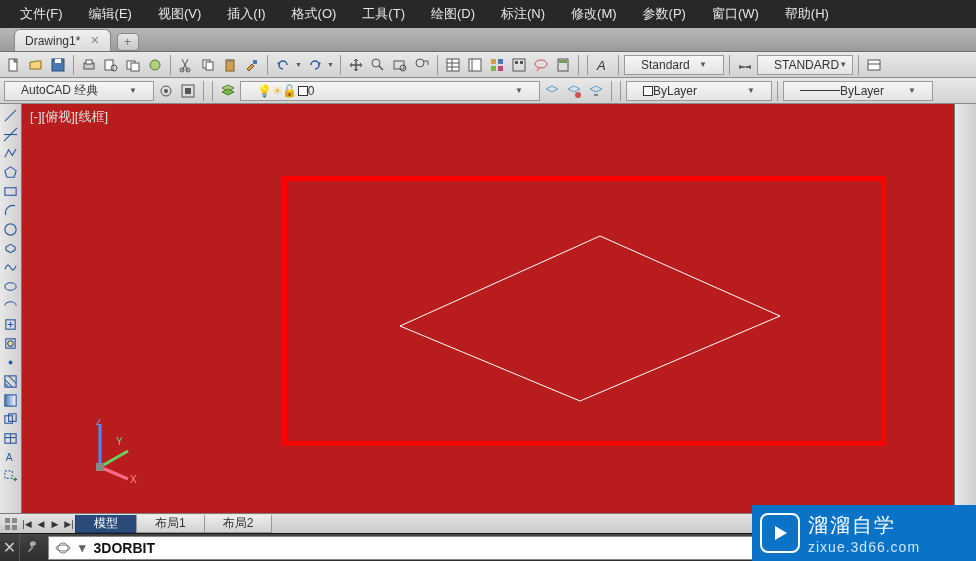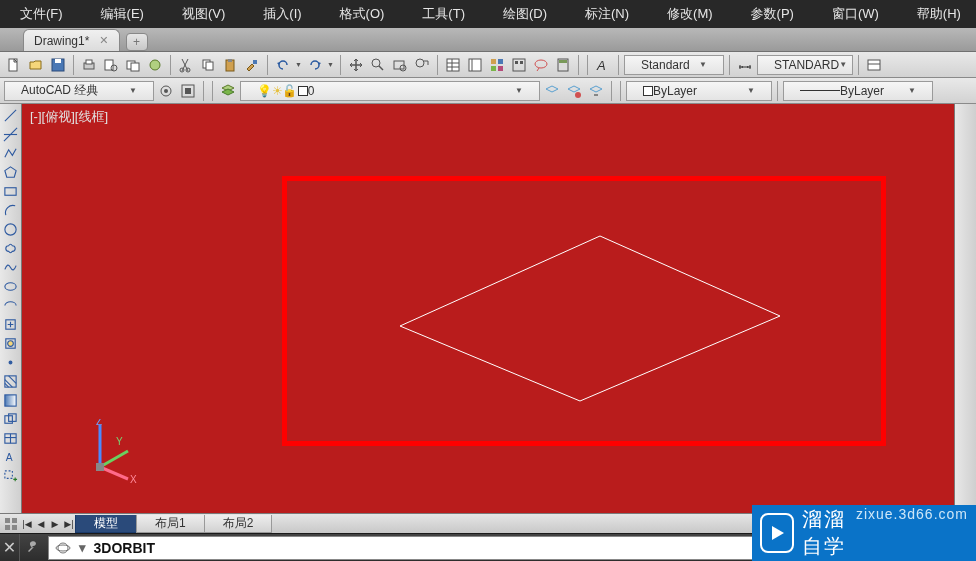--- a/index.html
+++ b/index.html
@@ -1,23 +1,23 @@
 <!DOCTYPE html>
 <html><head>
 <meta charset="utf-8">
 <style>
 * { margin: 0; padding: 0; box-sizing: border-box; font-family: "Microsoft YaHei", "SimSun", Arial, sans-serif; }
 html, body { width: 976px; height: 561px; overflow: hidden; background: #3a3a3a; }
 
 
-.menubar { height: 28px; background: #282828; display: flex; align-items: center; padding-left: 8px; gap: 14px; }
+.menubar { height: 28px; background: #282828; display: flex; align-items: center; padding-left: 8px; gap: 2px; }
 .menu-item { color: #e6e6e6; font-size: 13px; padding: 4px 12px; cursor: default; }
 
 
-.tabbar { height: 24px; background: linear-gradient(#b8b8b8,#9a9a9a); display: flex; align-items: flex-end; padding-left: 23px; position: relative; border-bottom: 1px solid #707070; }
+.tabbar { height: 24px; background: linear-gradient(#b8b8b8,#9a9a9a); display: flex; align-items: flex-end; padding-left: 14px; position: relative; border-bottom: 1px solid #707070; }
 .tab { height: 22px; background: linear-gradient(#f0f0f0,#dcdcdc); border: 1px solid #888; border-bottom: none; border-radius: 6px 6px 0 0; padding: 2px 10px; font-size: 12px; color: #333; display: flex; align-items: center; gap: 10px; }
 .tab .close { color: #888; font-size: 11px; }
 .new-tab { margin-left: 6px; width: 22px; height: 18px; background: linear-gradient(#e6e6e6,#c7c7c7); border: 1px solid #888; border-radius: 4px; display: flex; align-items: center; justify-content: center; color: #777; font-size: 12px; }
 
 
 .toolbar { background: linear-gradient(#e9e9e9,#d2d2d2); border-bottom: 1px solid #8a8a8a; display: flex; align-items: center; padding: 2px 4px; height: 26px; gap: 2px; }
 .tb-btn { width: 20px; height: 20px; display: flex; align-items: center; justify-content: center; border: 1px solid transparent; border-radius: 2px; }
 .tb-btn svg { width: 16px; height: 16px; display: block; }
 .tb-sep { width: 1px; height: 20px; background: #999; margin: 0 3px; }
 .tb-drop { width: 8px; font-size: 7px; color: #555; }
@@ -51,21 +51,21 @@
 
 .cmdbar { height: 28px; background: linear-gradient(#434343,#2d2d2d); display: flex; align-items: center; border-top: 1px solid #1a1a1a; }
 .cmd-x { width: 20px; height: 28px; display: flex; align-items: center; justify-content: center; color: #ccc; border-right: 1px solid #555; }
 .cmd-wrench { width: 24px; height: 24px; display: flex; align-items: center; justify-content: center; }
 .cmd-input { flex: 1; background: #fff; height: 24px; margin: 2px 4px; display: flex; align-items: center; padding: 0 6px; gap: 8px; font-size: 14px; font-weight: bold; color: #111; font-family: Arial, sans-serif; border: 1px solid #888; }
 .cmd-caret { color: #666; font-size: 13px; }
 
 
 .watermark { position: absolute; right: 0; bottom: 0; width: 224px; height: 56px; background: #0a73c8; display: flex; align-items: center; padding: 4px 8px; gap: 8px; z-index: 50; }
 .wm-icon { width: 40px; height: 40px; border: 2px solid #fff; border-radius: 8px; display: flex; align-items: center; justify-content: center; }
-.wm-text { display: flex; flex-direction: row; color: #fff; }
+.wm-text { display: flex; flex-direction: column; color: #fff; }
 .wm-main { font-size: 20px; letter-spacing: 2px; }
 .wm-sub { font-size: 14px; letter-spacing: 1px; color: #cde6f7; }
 </style>
 </head>
 <body>
 
 <div class="menubar">
   <span class="menu-item">文件(F)</span>
   <span class="menu-item">编辑(E)</span>
   <span class="menu-item">视图(V)</span>

